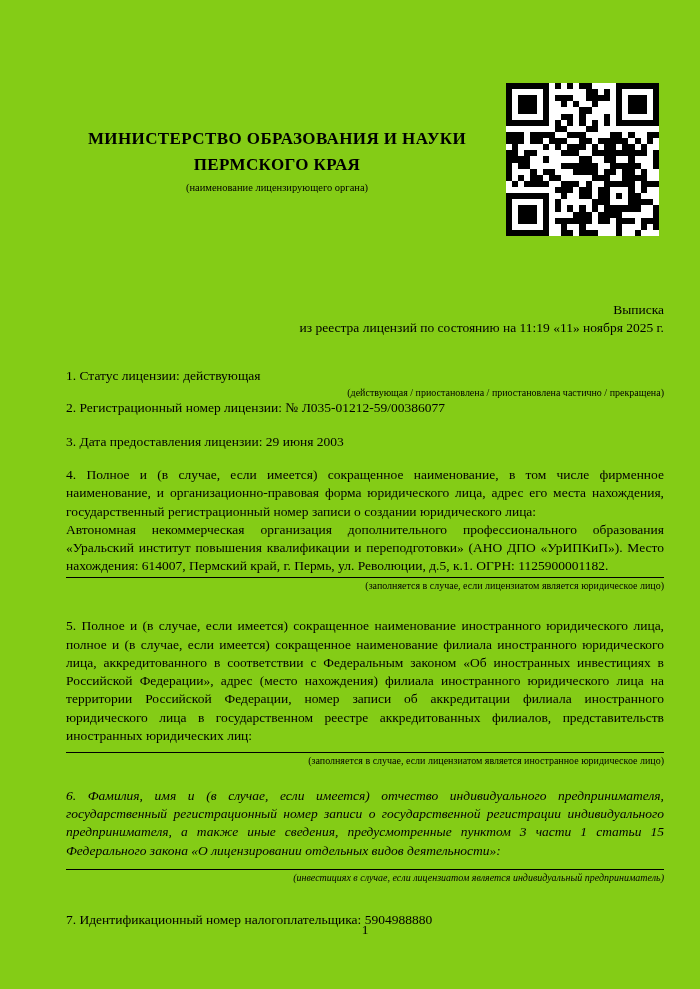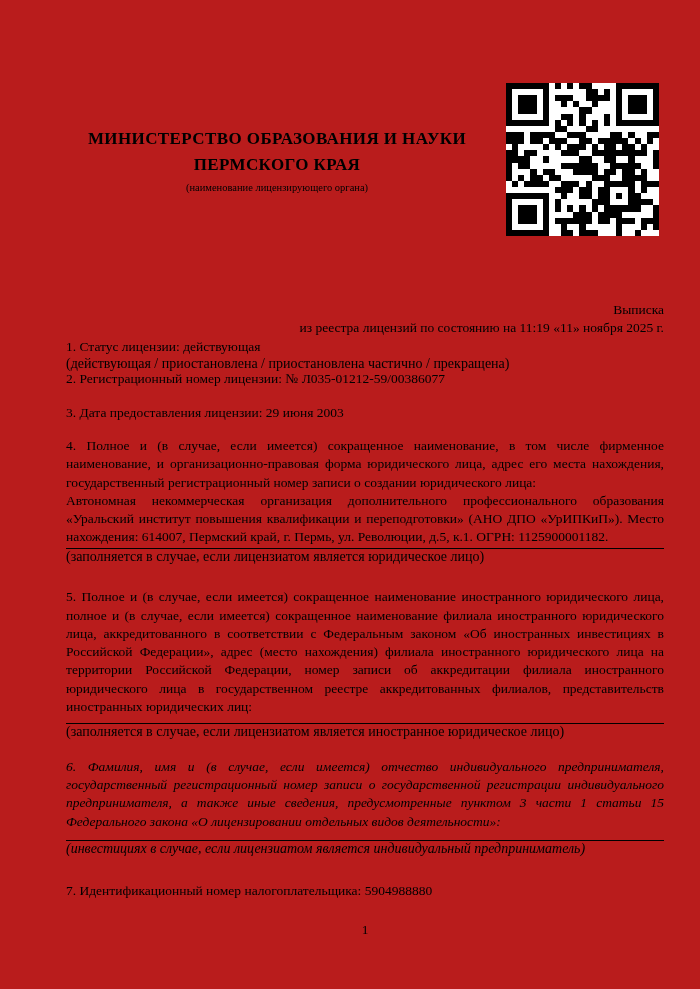--- a/index.html
+++ b/index.html
@@ -1,21 +1,21 @@
 <!DOCTYPE html>
 <html lang="ru"><head>
 <meta charset="utf-8">
 <style>
   html, body { margin: 0; padding: 0; background: #ffffff; }
   .page {
     position: relative;
     width: 700px;
     height: 989px;
     margin: 0 auto;
-    background: #b91c1c;
+    background: #84cc16;
     color: #000000;
     font-family: "Liberation Serif", "DejaVu Serif", serif;
     overflow: hidden;
   }
   
   .header {
     position: absolute;
     left: 66px;
     top: 126px;
     width: 422px;
@@ -47,30 +47,30 @@
     position: absolute;
     left: 66px;
     top: 301px;
     width: 598px;
     font-size: 13.5px;
     line-height: 18.3px;
   }
   .t-center { text-align: right; }
   .just { text-align: justify; }
   .note {
-    font-size: 14px;
+    font-size: 10px;
     line-height: 13.5px;
-    text-align: left;
+    text-align: right;
     margin-top: 1px;
   }
   .rule { border-top: 1.6px solid #000; height: 0; }
   .rule.g4 { margin-top: 1px; }
   .rule.g5 { margin-top: 7px; }
   .rule.g6 { margin-top: 9px; }
-  .f1 { }
+  .f1 { margin-top: 29px; }
   .f2 { margin-top: 0; }
   .f3 { margin-top: 15px; }
   .f4 { margin-top: 15px; }
   .f5 { margin-top: 25px; }
   .f6 { margin-top: 19px; font-style: italic; }
   .f7 { margin-top: 26px; }
   .page-number {
     position: absolute;
     left: 66px;
     top: 922px;

